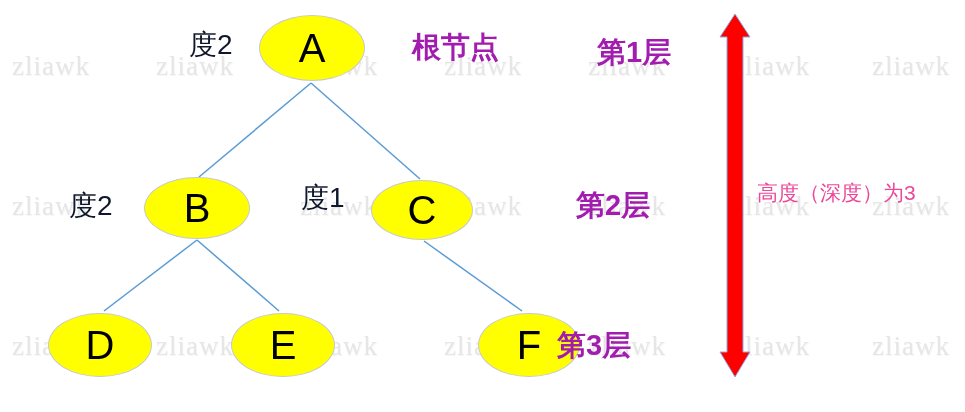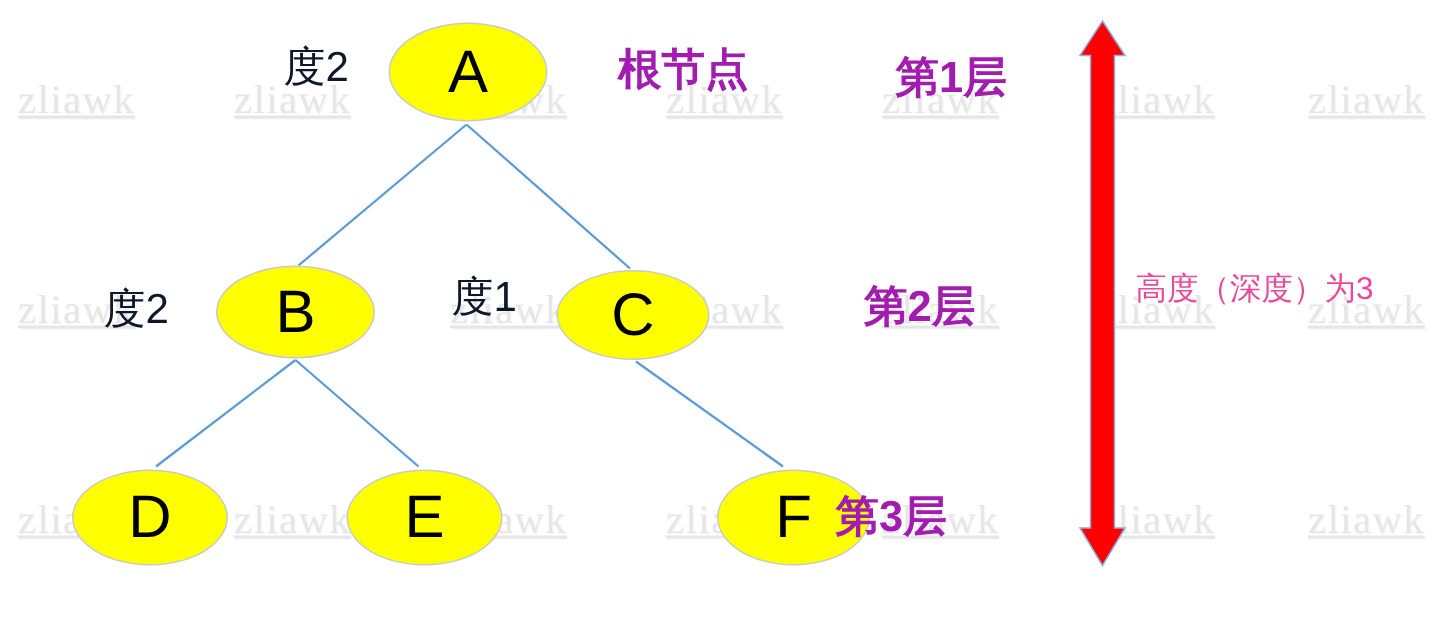--- a/index.html
+++ b/index.html
@@ -23,21 +23,20 @@
     pointer-events: none;
   }
   .wm {
     position: absolute;
     font-family: "Liberation Serif", serif;
     font-size: 27px;
     color: #e6e6e6;
     text-shadow: 1px 1px 0 #f7f7f7;
     letter-spacing: 1px;
     white-space: nowrap;
-    text-decoration: underline;
   }
   
   .lines-layer {
     position: absolute;
     inset: 0;
     z-index: 2;
   }
   
   .node {
     position: absolute;

